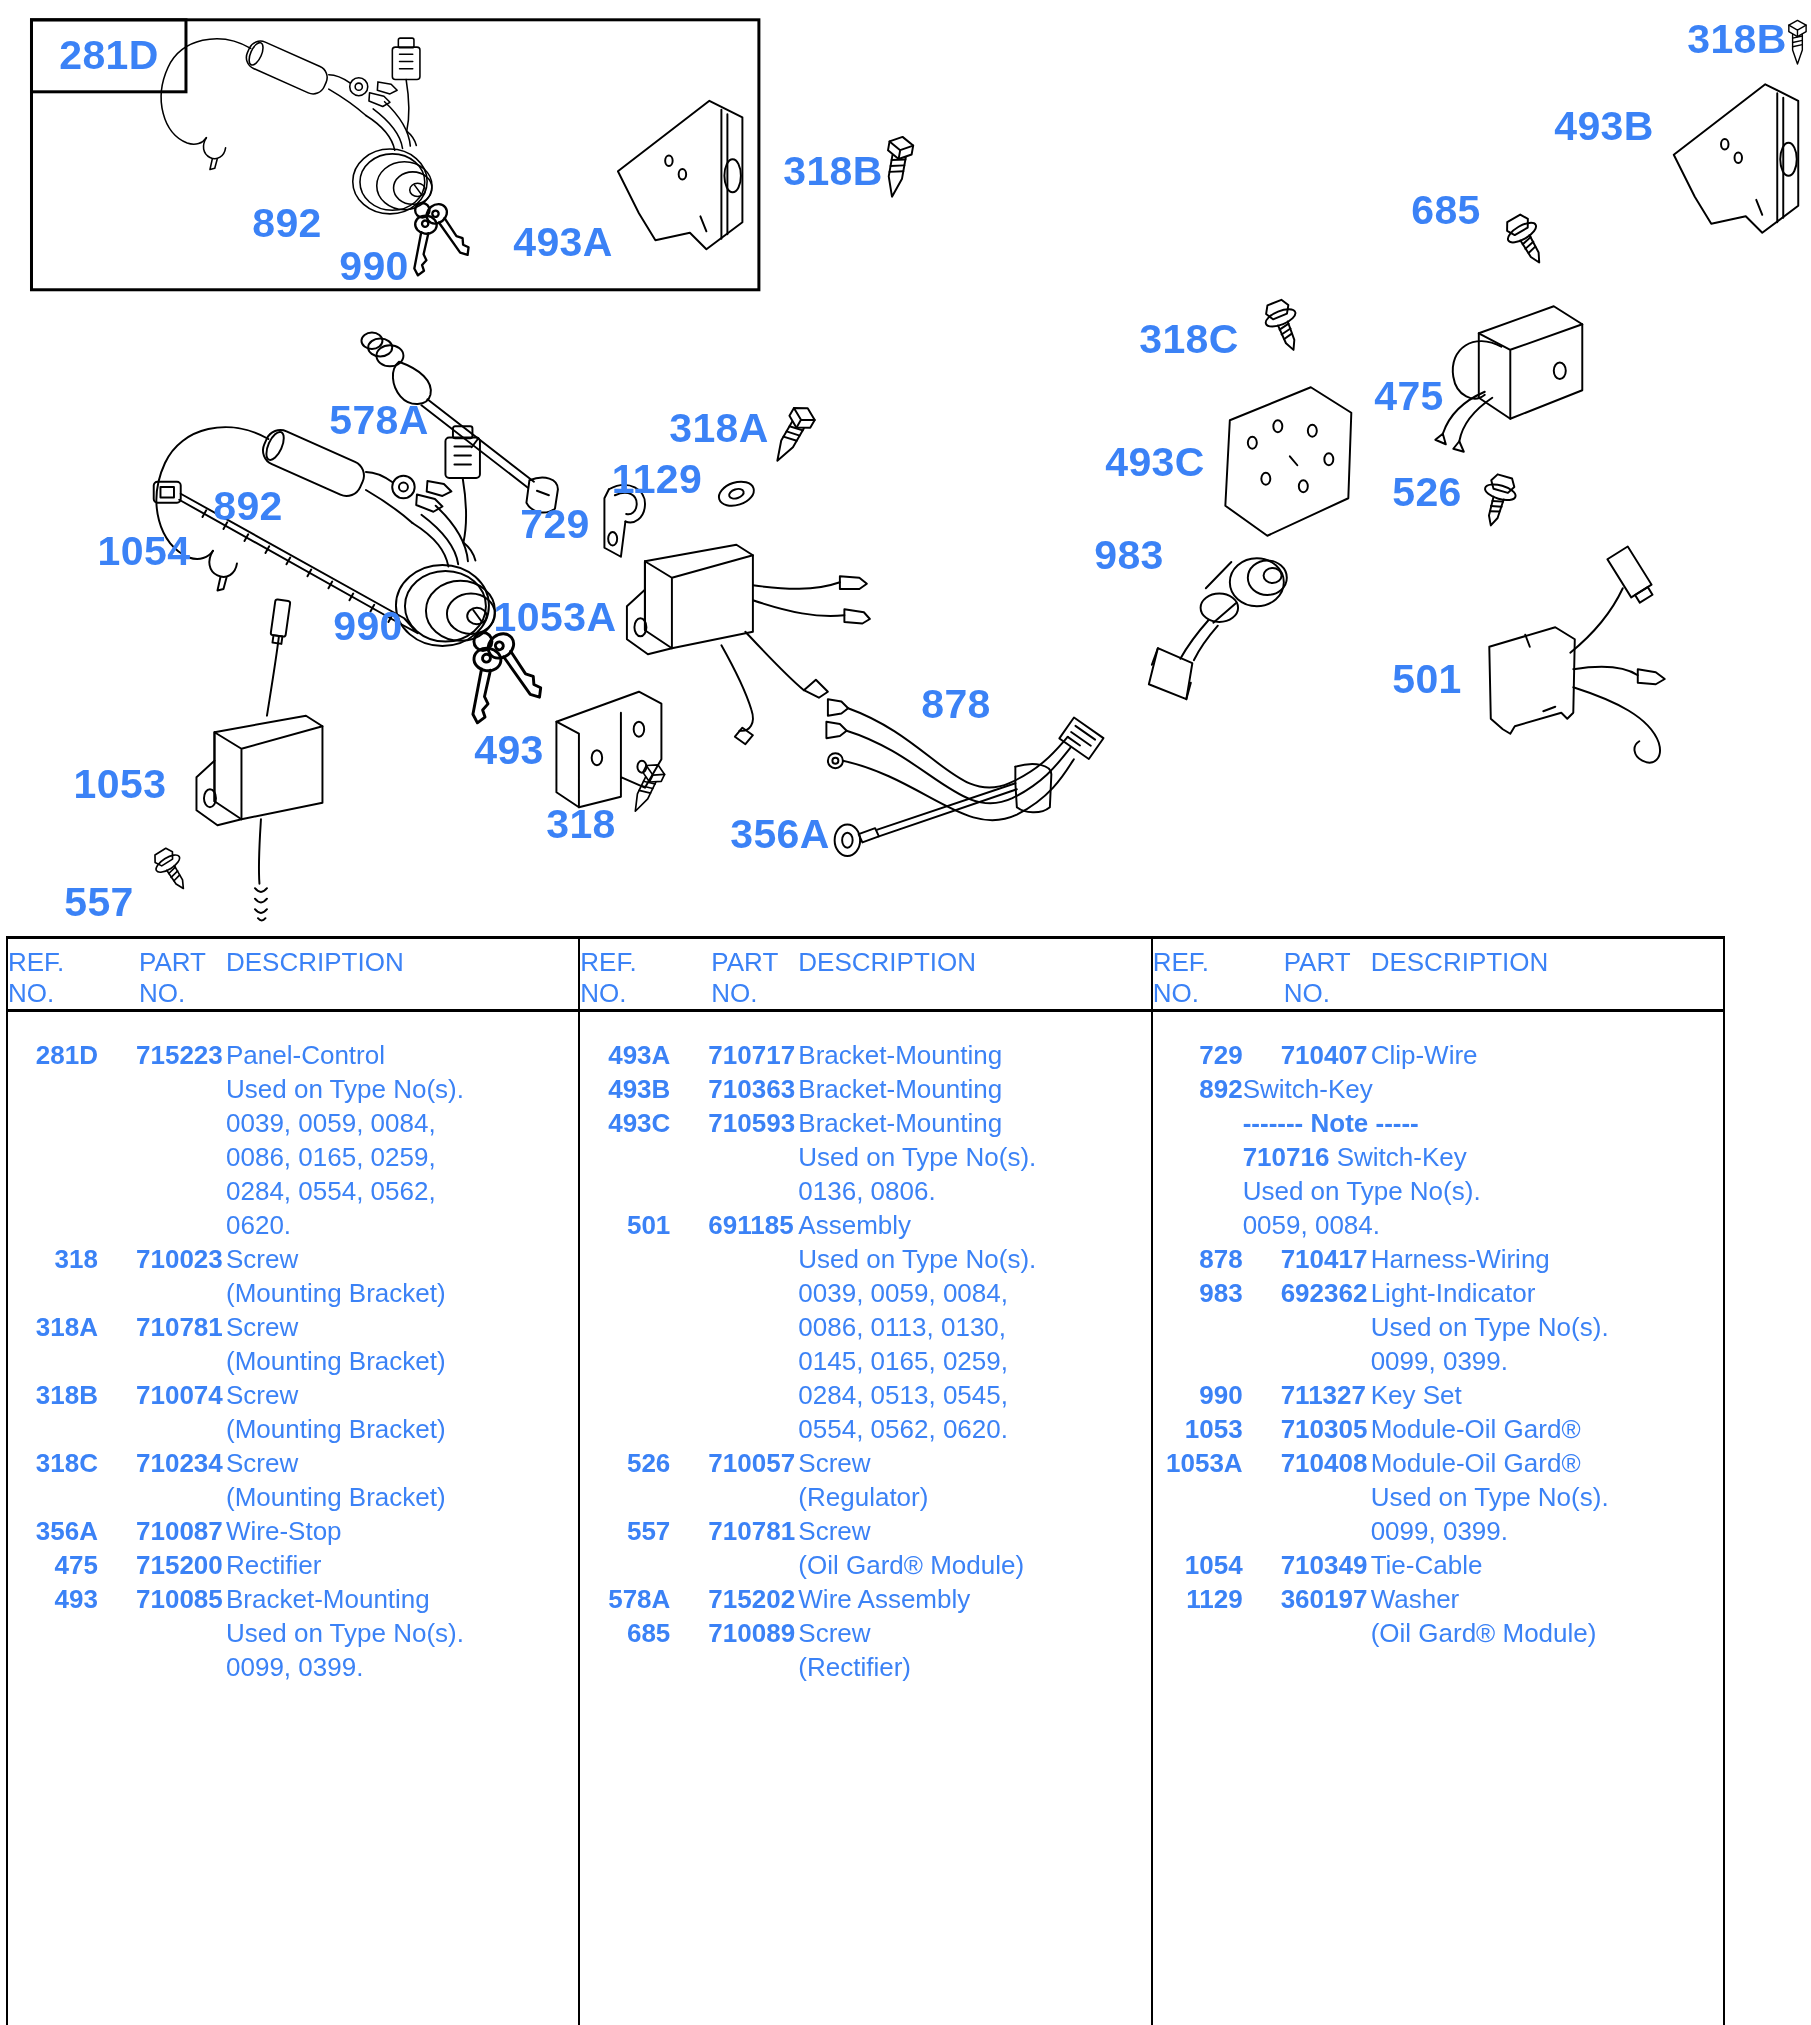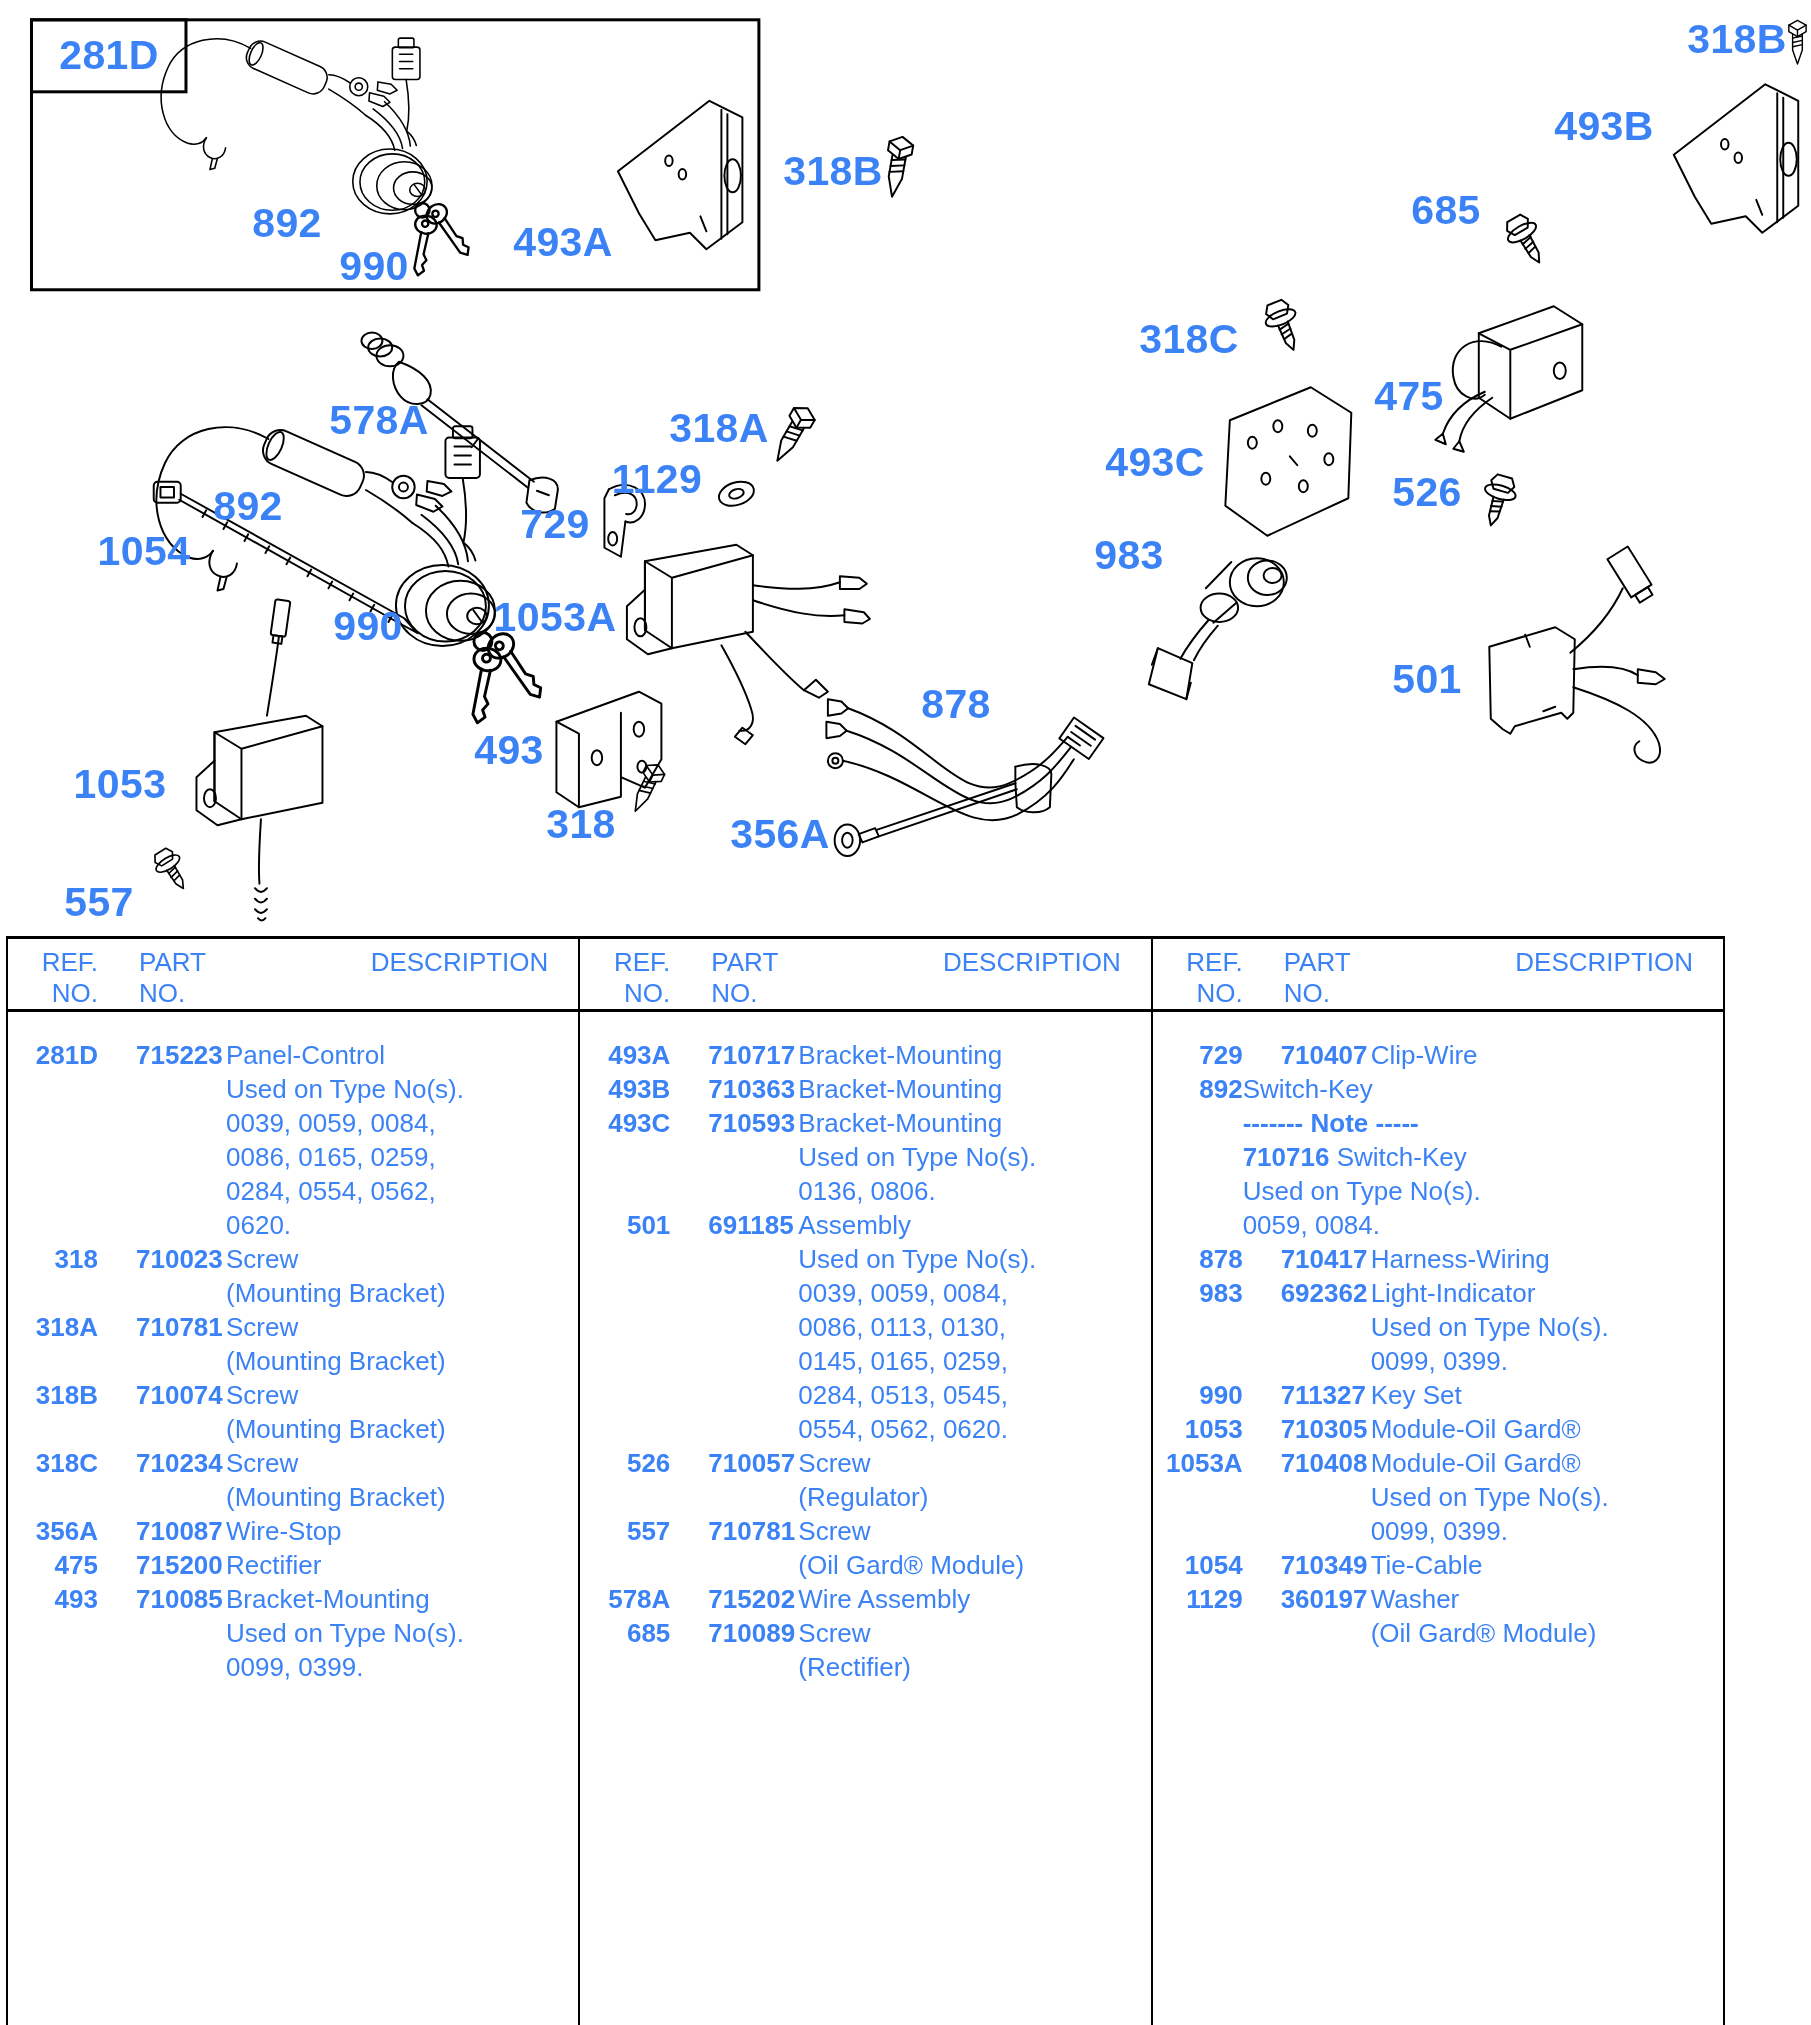--- a/index.html
+++ b/index.html
@@ -15,23 +15,23 @@
           letter-spacing:0.4px;white-space:nowrap}
   
   .table-wrap{position:absolute;left:6px;top:936px;width:1719px;height:1089px;
               border:2.3px solid #000;border-top-width:3.8px;border-bottom:0;background:#fff}
   .cols{display:flex;height:100%}
   .col{flex:1 1 0;border-right:2.3px solid #000;display:flex;flex-direction:column;overflow:hidden}
   .col:last-child{border-right:0}
   .col-header{height:73px;border-bottom:3.8px solid #000;display:grid;
               grid-template-columns:90px 128px auto;padding-top:7.5px;
               font-size:26px;line-height:31px}
-  .h-ref{text-align:right}
+  .h-ref{}
   .h-part{padding-left:41px}
-  .h-desc{text-align:right;padding-right:30px}
+  .h-desc{text-align:left;padding-right:30px}
   .rows{padding-top:25.5px;font-size:26px;line-height:34px}
   .row{display:grid;grid-template-columns:90px 128px auto}
   .c-ref{text-align:right;font-weight:700;white-space:nowrap}
   .c-part{padding-left:38px;font-weight:700;white-space:nowrap}
   .c-desc{white-space:nowrap}
   .desc-line b{font-weight:700}
 </style>
 </head>
 <body>
 

